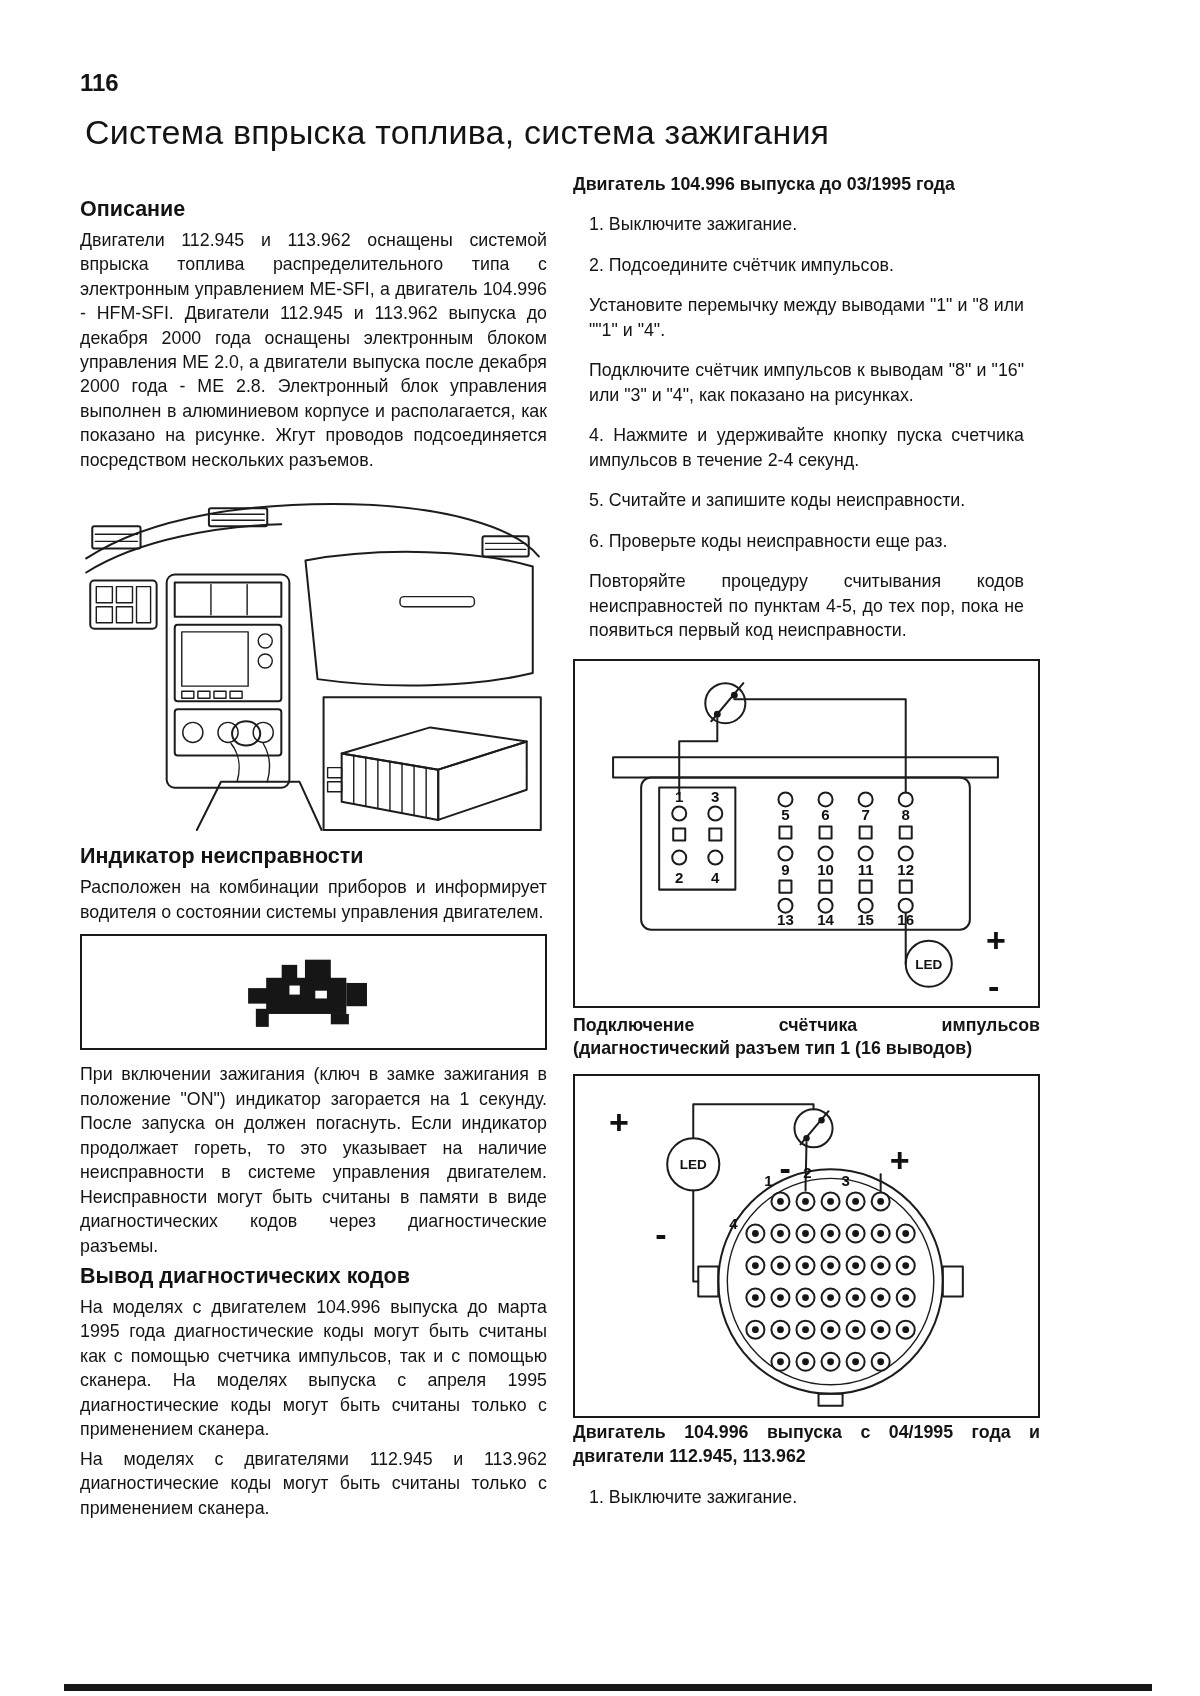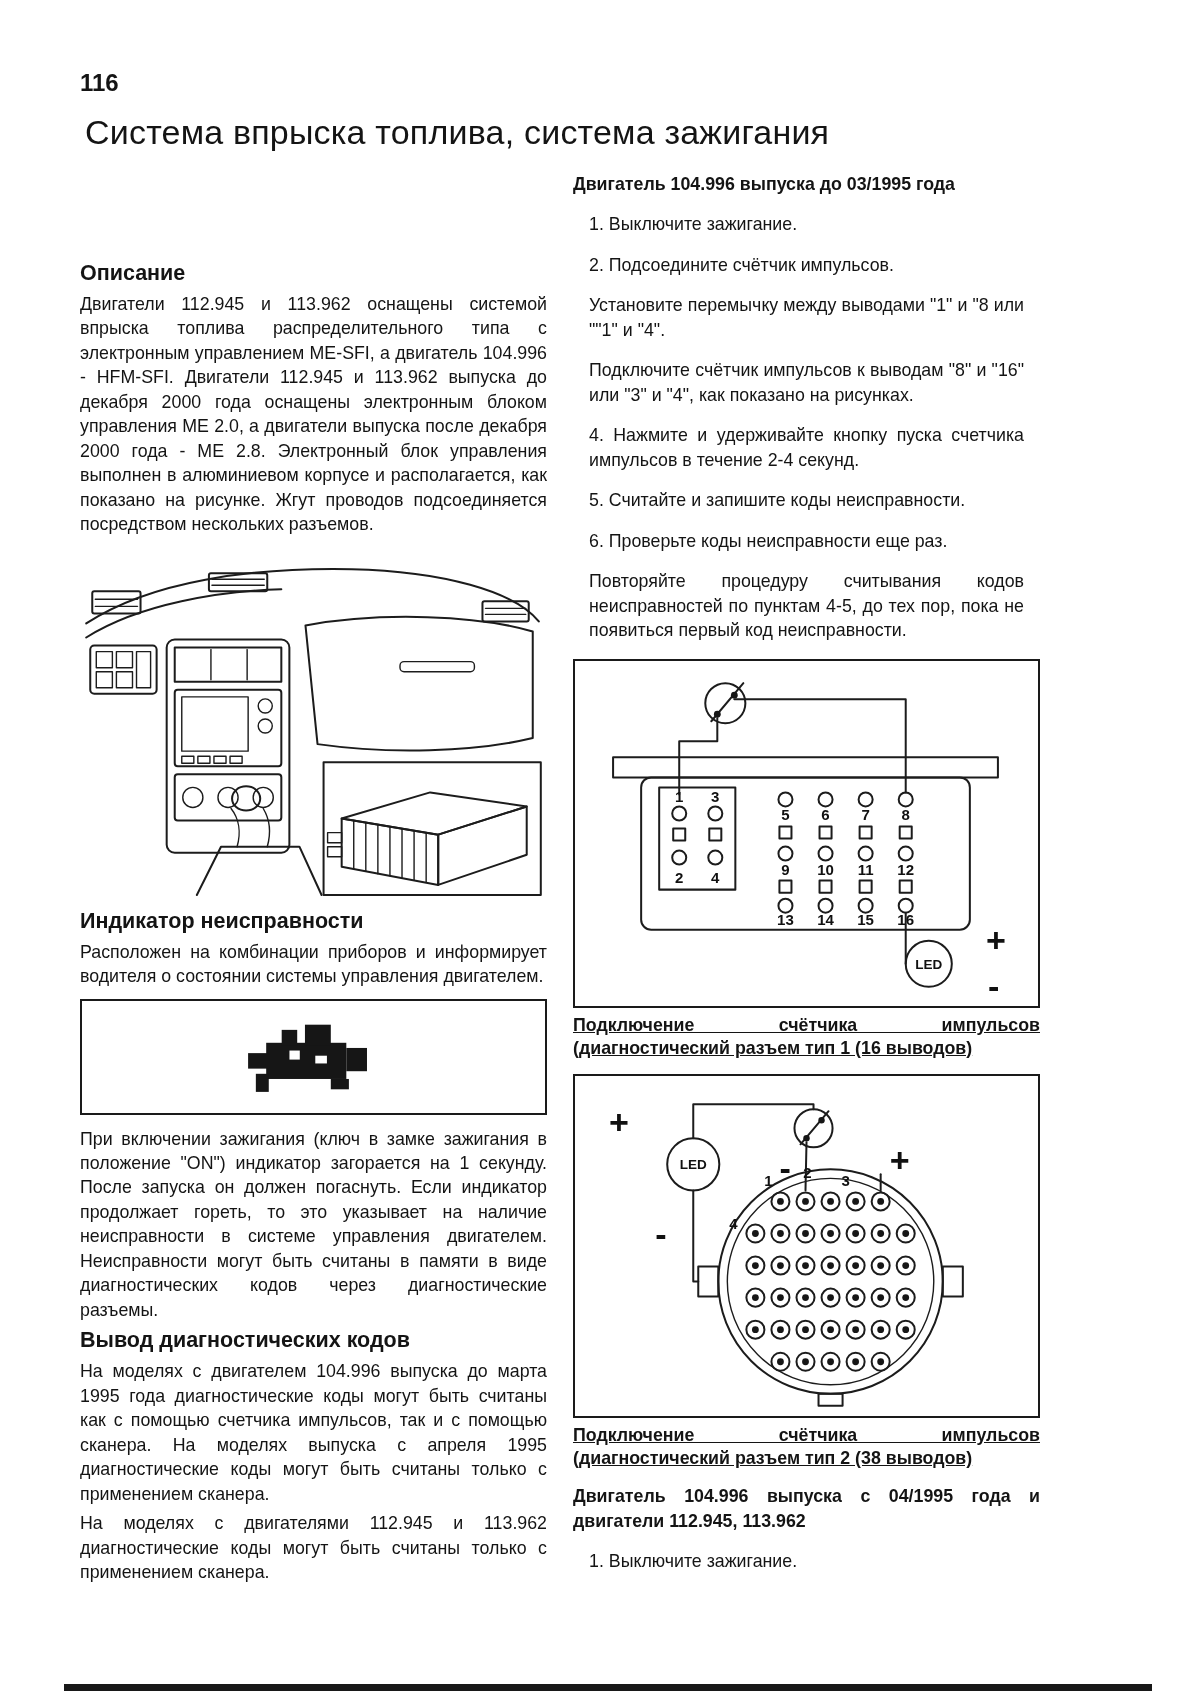--- a/index.html
+++ b/index.html
@@ -10,21 +10,21 @@
   }
   .page { padding:69px 0 0 80px; width:1045px; }
   .page-number { font-size:24px; font-weight:bold; margin:0 0 16px 0; }
   .title { font-size:34px; font-weight:normal; margin:0 0 20px 5px; letter-spacing:.2px; }
   .columns { display:flex; gap:26px; align-items:flex-end; }
   .col { width:467px; }
   h2.sec { font-size:21.5px; font-weight:bold; margin:6px 0 6px 0; }
   p { font-size:17.8px; line-height:1.375; text-align:justify; margin:0 0 5px 0; }
   p.step { margin:16px; }
   p.rh { font-weight:bold; margin:0 0 2px 0; }
-  p.caption { font-weight:bold; line-height:1.3; margin:6px 0 14px 0;text-decoration:underline; }
+  p.caption { font-weight:bold; line-height:1.3; margin:6px 0 14px 0; }
   p.note { font-style:italic; }
   .note-label { font-weight:bold; text-decoration:underline; }
   figure { margin:0; }
   .dash-fig { margin:8px 0 6px 0; }
   .framed { border:2px solid #1a1a1a; background:#fff; }
   .mil-box { height:116px; display:flex; align-items:center; justify-content:center; margin:10px 0 12px 0; }
   .fig-box { margin:8px 0 2px 0; }
   .bottom-bar { position:absolute; left:64px; right:48px; bottom:5px; height:7px; background:#181818; }
   
   .ln { fill:none; stroke:#1c1c1c; stroke-width:2; stroke-linecap:round; stroke-linejoin:round; }
@@ -310,21 +310,20 @@
               <use href="#p2pin" x="305" y="253"></use>
               <use href="#p2pin" x="330" y="253"></use>
             <use href="#p2pin" x="205" y="285"></use>
               <use href="#p2pin" x="230" y="285"></use>
               <use href="#p2pin" x="255" y="285"></use>
               <use href="#p2pin" x="280" y="285"></use>
               <use href="#p2pin" x="305" y="285"></use>
           </g>
         </svg>
       </div>
-      <p class="caption">Подключение счётчика импульсов (диагностический разъем тип 2 (38 выводов)</p>
 
       <p class="rh">Двигатель 104.996 выпуска с 04/1995 года и двигатели 112.945, 113.962</p>
       <p class="step">1. Выключите зажигание.</p>
     </div>
 
   </div>
 </div>
 
 <div class="bottom-bar"></div>
 

